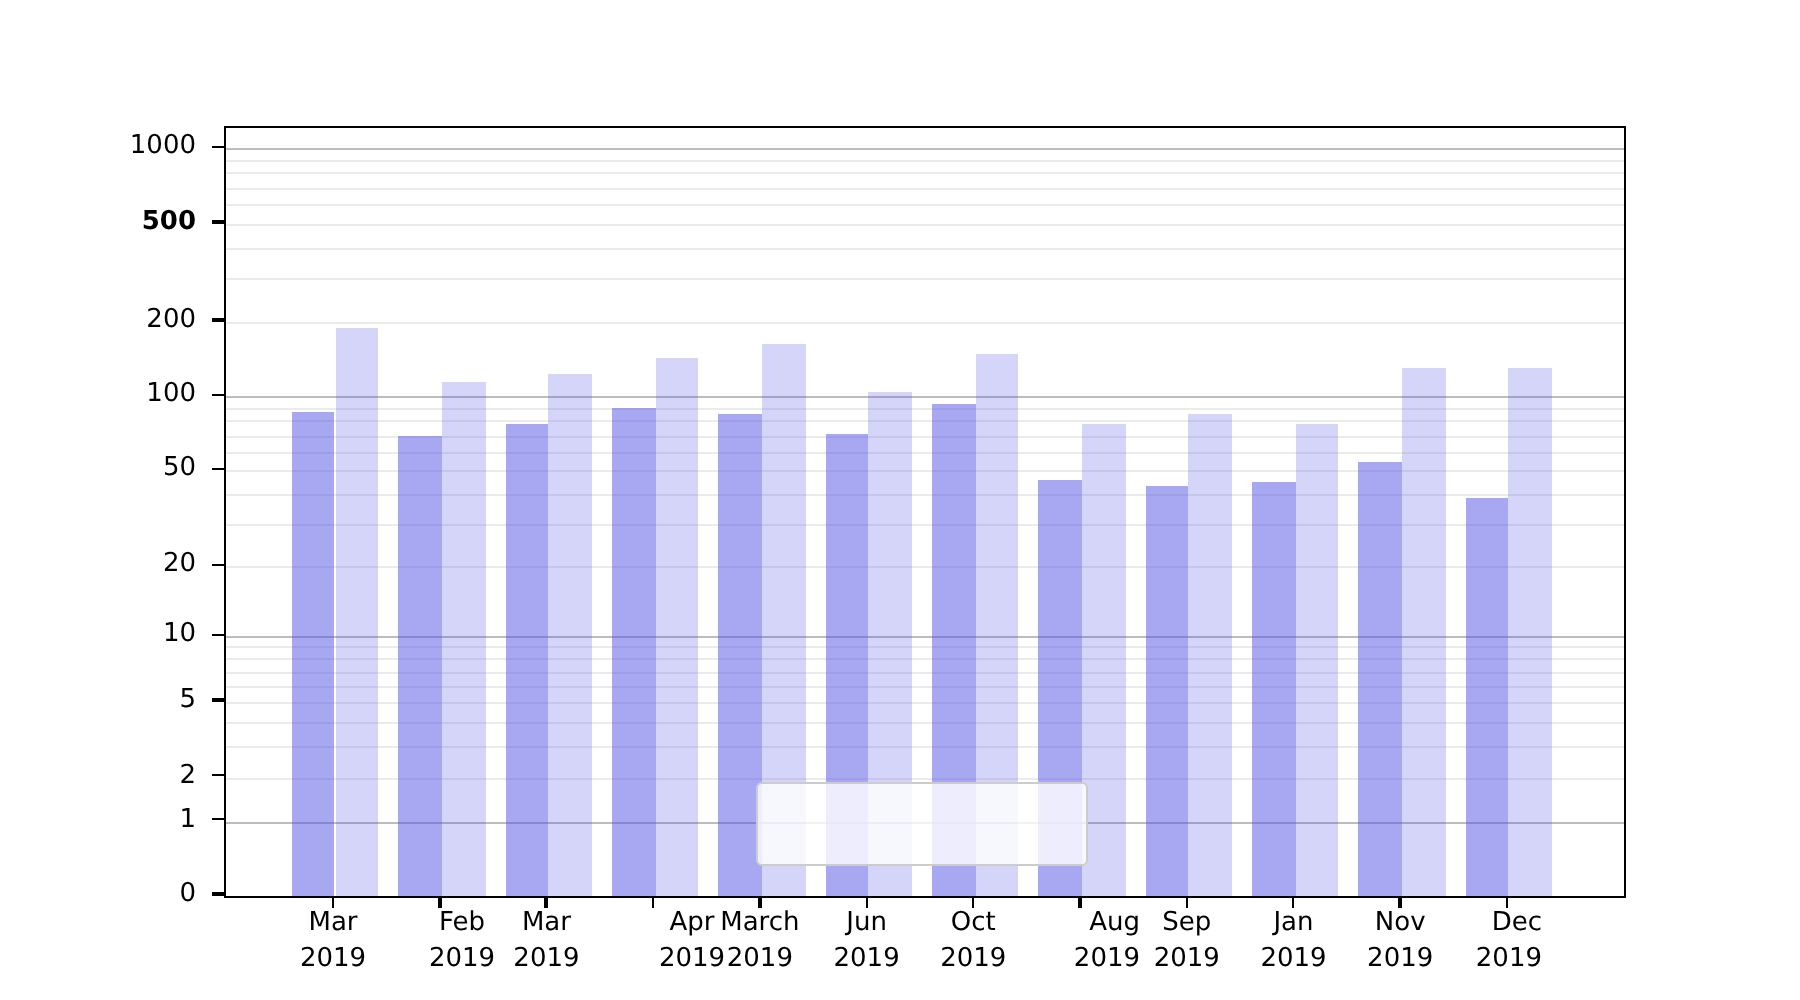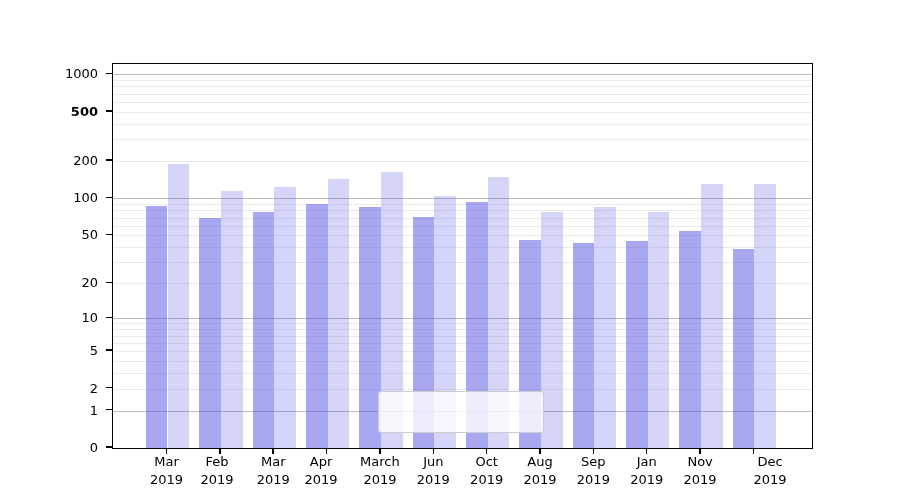--- a/index.html
+++ b/index.html
@@ -122,49 +122,49 @@
       <div class="ytick-label" style="top: 110.857px; left: 0px; width: 98px; font-weight: bold;">500</div>
       <div class="ytick-mark" style="top: 110.107px; left: 106px;"></div>
       <div class="ytick-label" style="top: 73.4316px; left: 0px; width: 98px;">1000</div>
       <div class="ytick-mark" style="top: 72.6816px; left: 106px;"></div>
     </div>
   <div id="xticks">
       <div class="xtick-mark" style="left: 165.75px;"></div>
       <div class="xtick-label" style="left: 166.5px;">Mar
 2019</div>
       <div class="xtick-mark" style="left: 219.11px;"></div>
-      <div class="xtick-label" style="left: 217px;">Feb
+      <div class="xtick-label" style="left: 231px;">Feb
 2019</div>
       <div class="xtick-mark" style="left: 272.47px;"></div>
       <div class="xtick-label" style="left: 273.22px;">Mar
 2019</div>
       <div class="xtick-mark" style="left: 325.83px;"></div>
-      <div class="xtick-label" style="left: 321px;">Apr
+      <div class="xtick-label" style="left: 346px;">Apr
 2019</div>
       <div class="xtick-mark" style="left: 379.19px;"></div>
       <div class="xtick-label" style="left: 379.94px;">March
 2019</div>
       <div class="xtick-mark" style="left: 432.55px;"></div>
       <div class="xtick-label" style="left: 433.3px;">Jun
 2019</div>
       <div class="xtick-mark" style="left: 485.91px;"></div>
       <div class="xtick-label" style="left: 486.66px;">Oct
 2019</div>
       <div class="xtick-mark" style="left: 539.27px;"></div>
-      <div class="xtick-label" style="left: 540.02px;">Aug
+      <div class="xtick-label" style="left: 540.02px; text-align: right;">Aug
 2019</div>
       <div class="xtick-mark" style="left: 592.63px;"></div>
       <div class="xtick-label" style="left: 593.38px;">Sep
 2019</div>
       <div class="xtick-mark" style="left: 645.99px;"></div>
       <div class="xtick-label" style="left: 646.74px;">Jan
 2019</div>
       <div class="xtick-mark" style="left: 699.35px;"></div>
       <div class="xtick-label" style="left: 700.1px;">Nov
 2019</div>
       <div class="xtick-mark" style="left: 752.71px;"></div>
-      <div class="xtick-label" style="left: 770px;">Dec
+      <div class="xtick-label" style="left: 741px; text-align: right;">Dec
 2019</div>
     </div>
 
   <div class="legend">
   </div>
 </div>
 
 </body></html>

